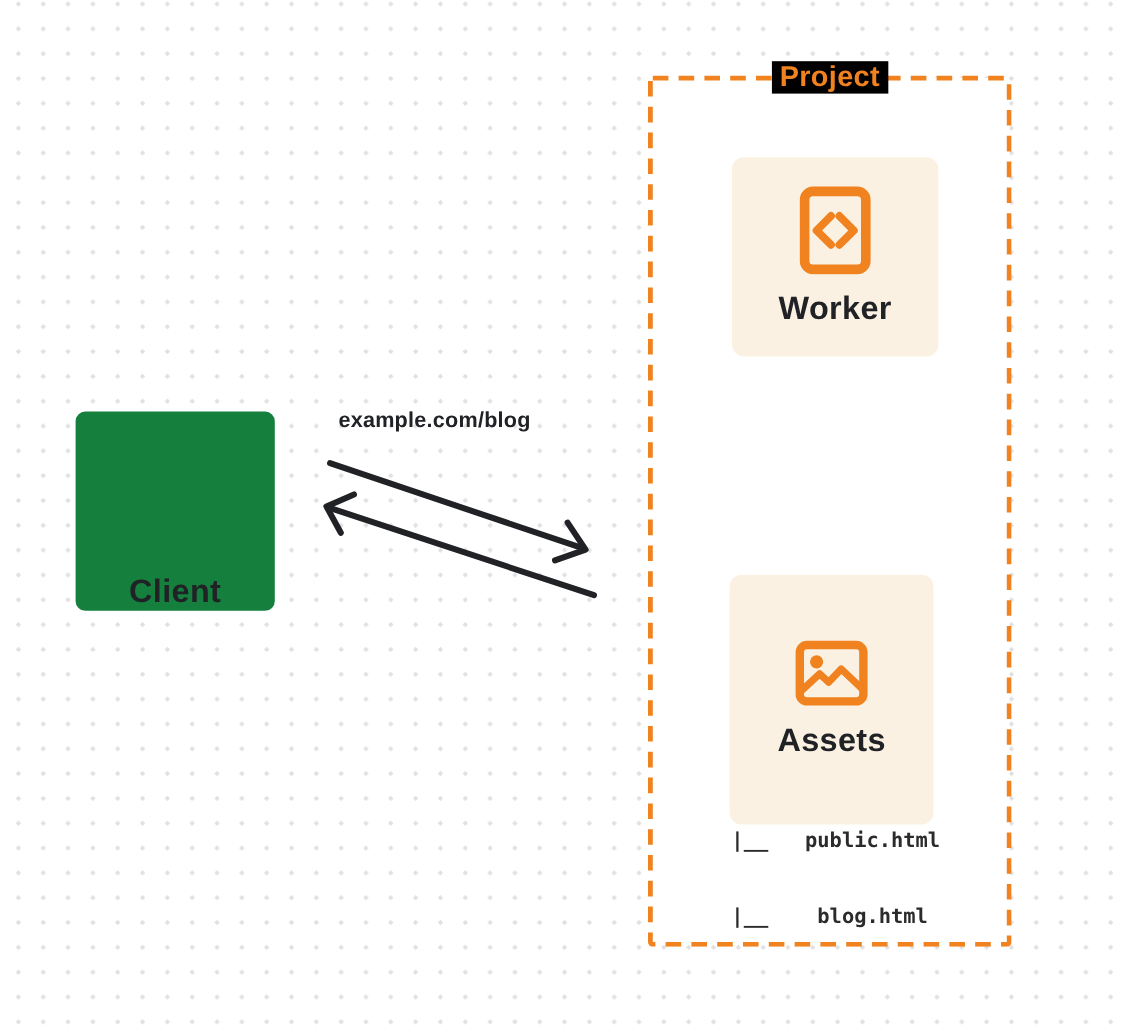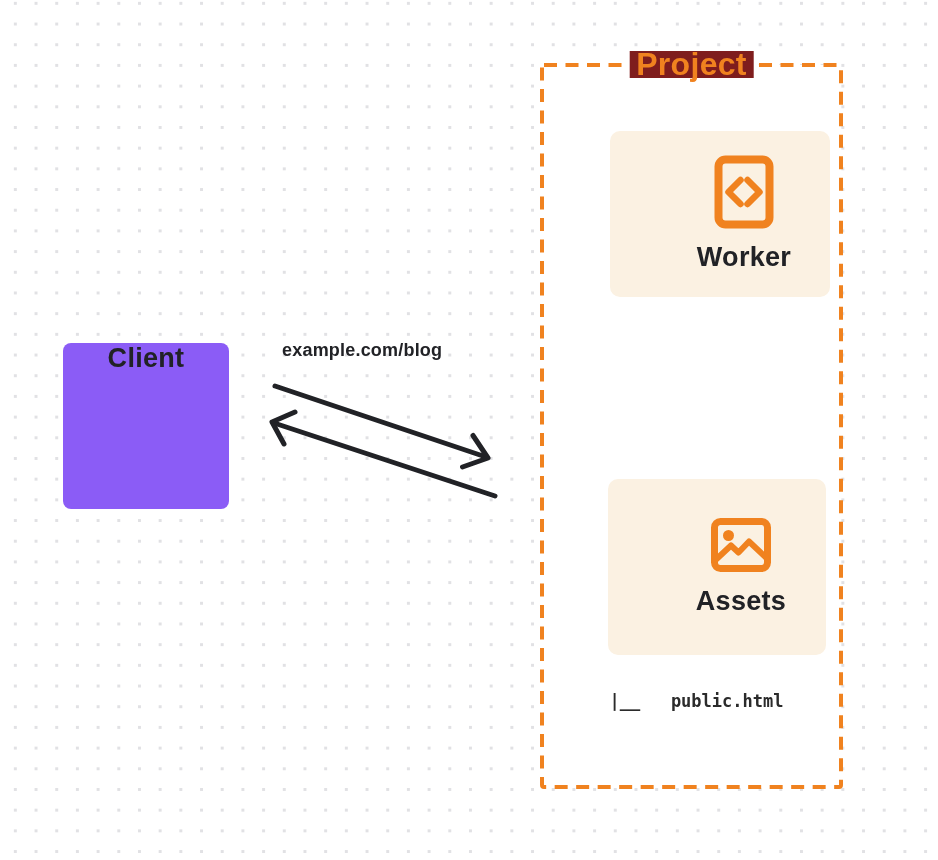--- a/index.html
+++ b/index.html
@@ -6,50 +6,49 @@
   body{
     width:938px;height:860px;position:relative;overflow:hidden;
     font-family:"Liberation Sans","DejaVu Sans",sans-serif;
     background-color:#ffffff;
     background-image:radial-gradient(circle,#e1e1e4 1.7px,transparent 1.9px);
     background-size:20.7px 20.7px;
     background-position:5px -7px;
   }
   .client-box{
     position:absolute;left:63px;top:343px;width:166px;height:166px;
-    background:#8b5cf6;border-radius:8px;
-    display:flex;align-items:flex-start;justify-content:center;
+    background:#15803d;border-radius:8px;
+    display:flex;align-items:flex-end;justify-content:center;
   }
   .client-box .label{
     font-size:27px;font-weight:700;color:#212226;letter-spacing:.3px;
   }
   .url-label{
     position:absolute;left:282px;top:340px;
     font-size:18px;font-weight:700;color:#212226;letter-spacing:.2px;
     white-space:nowrap;
   }
   .arrows-svg{position:absolute;left:0;top:0;width:938px;height:860px;pointer-events:none;}
   .project-box{
     position:absolute;left:540px;top:63px;width:303px;height:726px;
   }
   .project-border{position:absolute;left:0;top:0;width:303px;height:726px;}
   .project-title{
     position:absolute;top:-12px;left:50%;transform:translateX(-50%);
-    background:#7f1d1d;padding:0 7px;line-height:27px;
-    font-size:32px;font-weight:700;color:#f0821f;letter-spacing:.3px;
+    background:#000000;padding:0 7px;line-height:27px;
+    font-size:24px;font-weight:700;color:#f0821f;letter-spacing:.3px;
     white-space:nowrap;
   }
   .card{
     position:absolute;background:#fbf1e2;border-radius:10px;
     display:flex;flex-direction:column;align-items:center;justify-content:center;
     gap:13px;
-    padding-left:48px;
   }
   .card-worker{left:70px;top:68px;width:172px;height:166px;}
-  .card-assets{left:68px;top:416px;width:170px;height:176px;}
+  .card-assets{left:68px;top:416px;width:170px;height:208px;}
   .card .label{
     font-size:27px;font-weight:700;color:#212226;letter-spacing:.3px;
   }
   .file-tree{
     position:absolute;left:49px;top:586px;
     font-family:"DejaVu Sans Mono","Liberation Mono",monospace;
     font-size:17px;line-height:21px;font-weight:700;color:#2b2b2b;
     white-space:pre;
   }
   .icon-svg{display:block;}
@@ -96,15 +95,16 @@
     <svg class="icon-svg" width="62" height="56" viewBox="0 0 62 56" aria-hidden="true">
       <rect x="4.5" y="4.5" width="53" height="47" rx="6" fill="none" stroke="#f0821f" stroke-width="7"></rect>
       <circle cx="18.5" cy="18.5" r="5.5" fill="#f0821f"></circle>
       <path d="M5.5 43 L21 28.5 L28.5 35.5 L39 24.5 L56.5 41" fill="none" stroke="#f0821f" stroke-width="6" stroke-linecap="round" stroke-linejoin="round"></path>
     </svg>
     <div class="label">Assets</div>
   </div>
 
   <div class="file-tree">
     <div>  |__   public.html</div>
+    <div>  |__    blog.html</div>
     
   </div>
 </div>
 
 </body></html>

